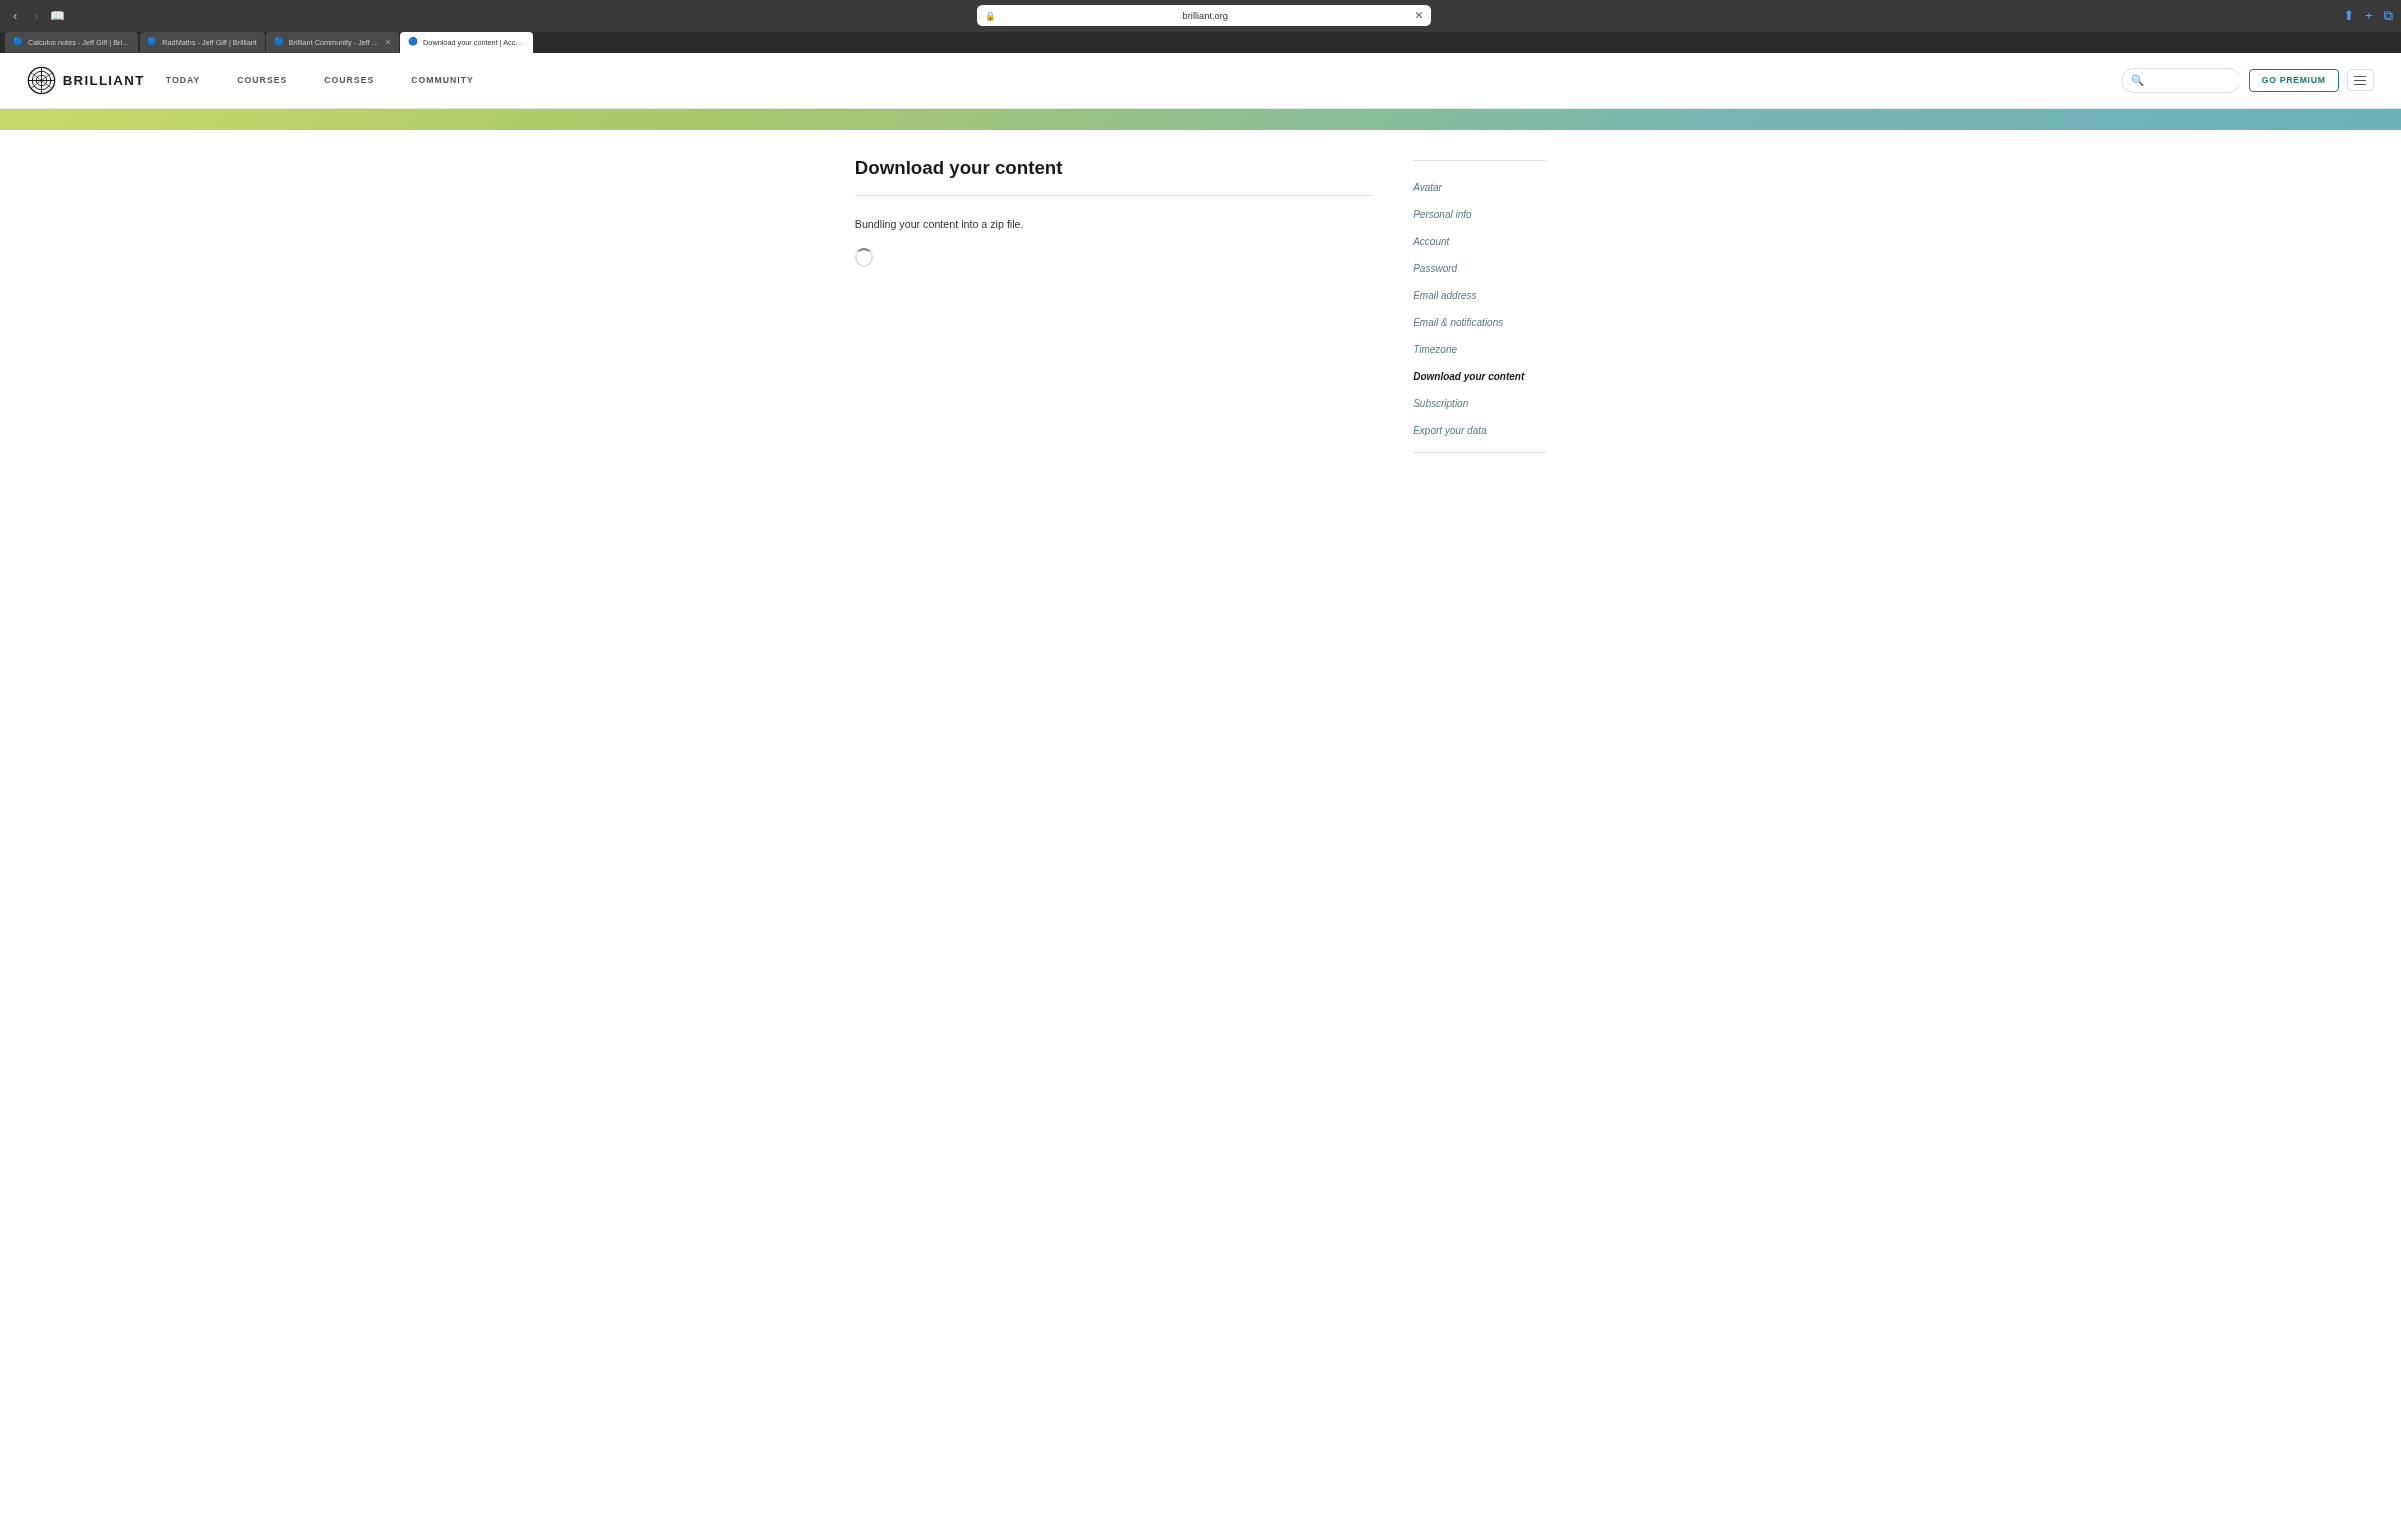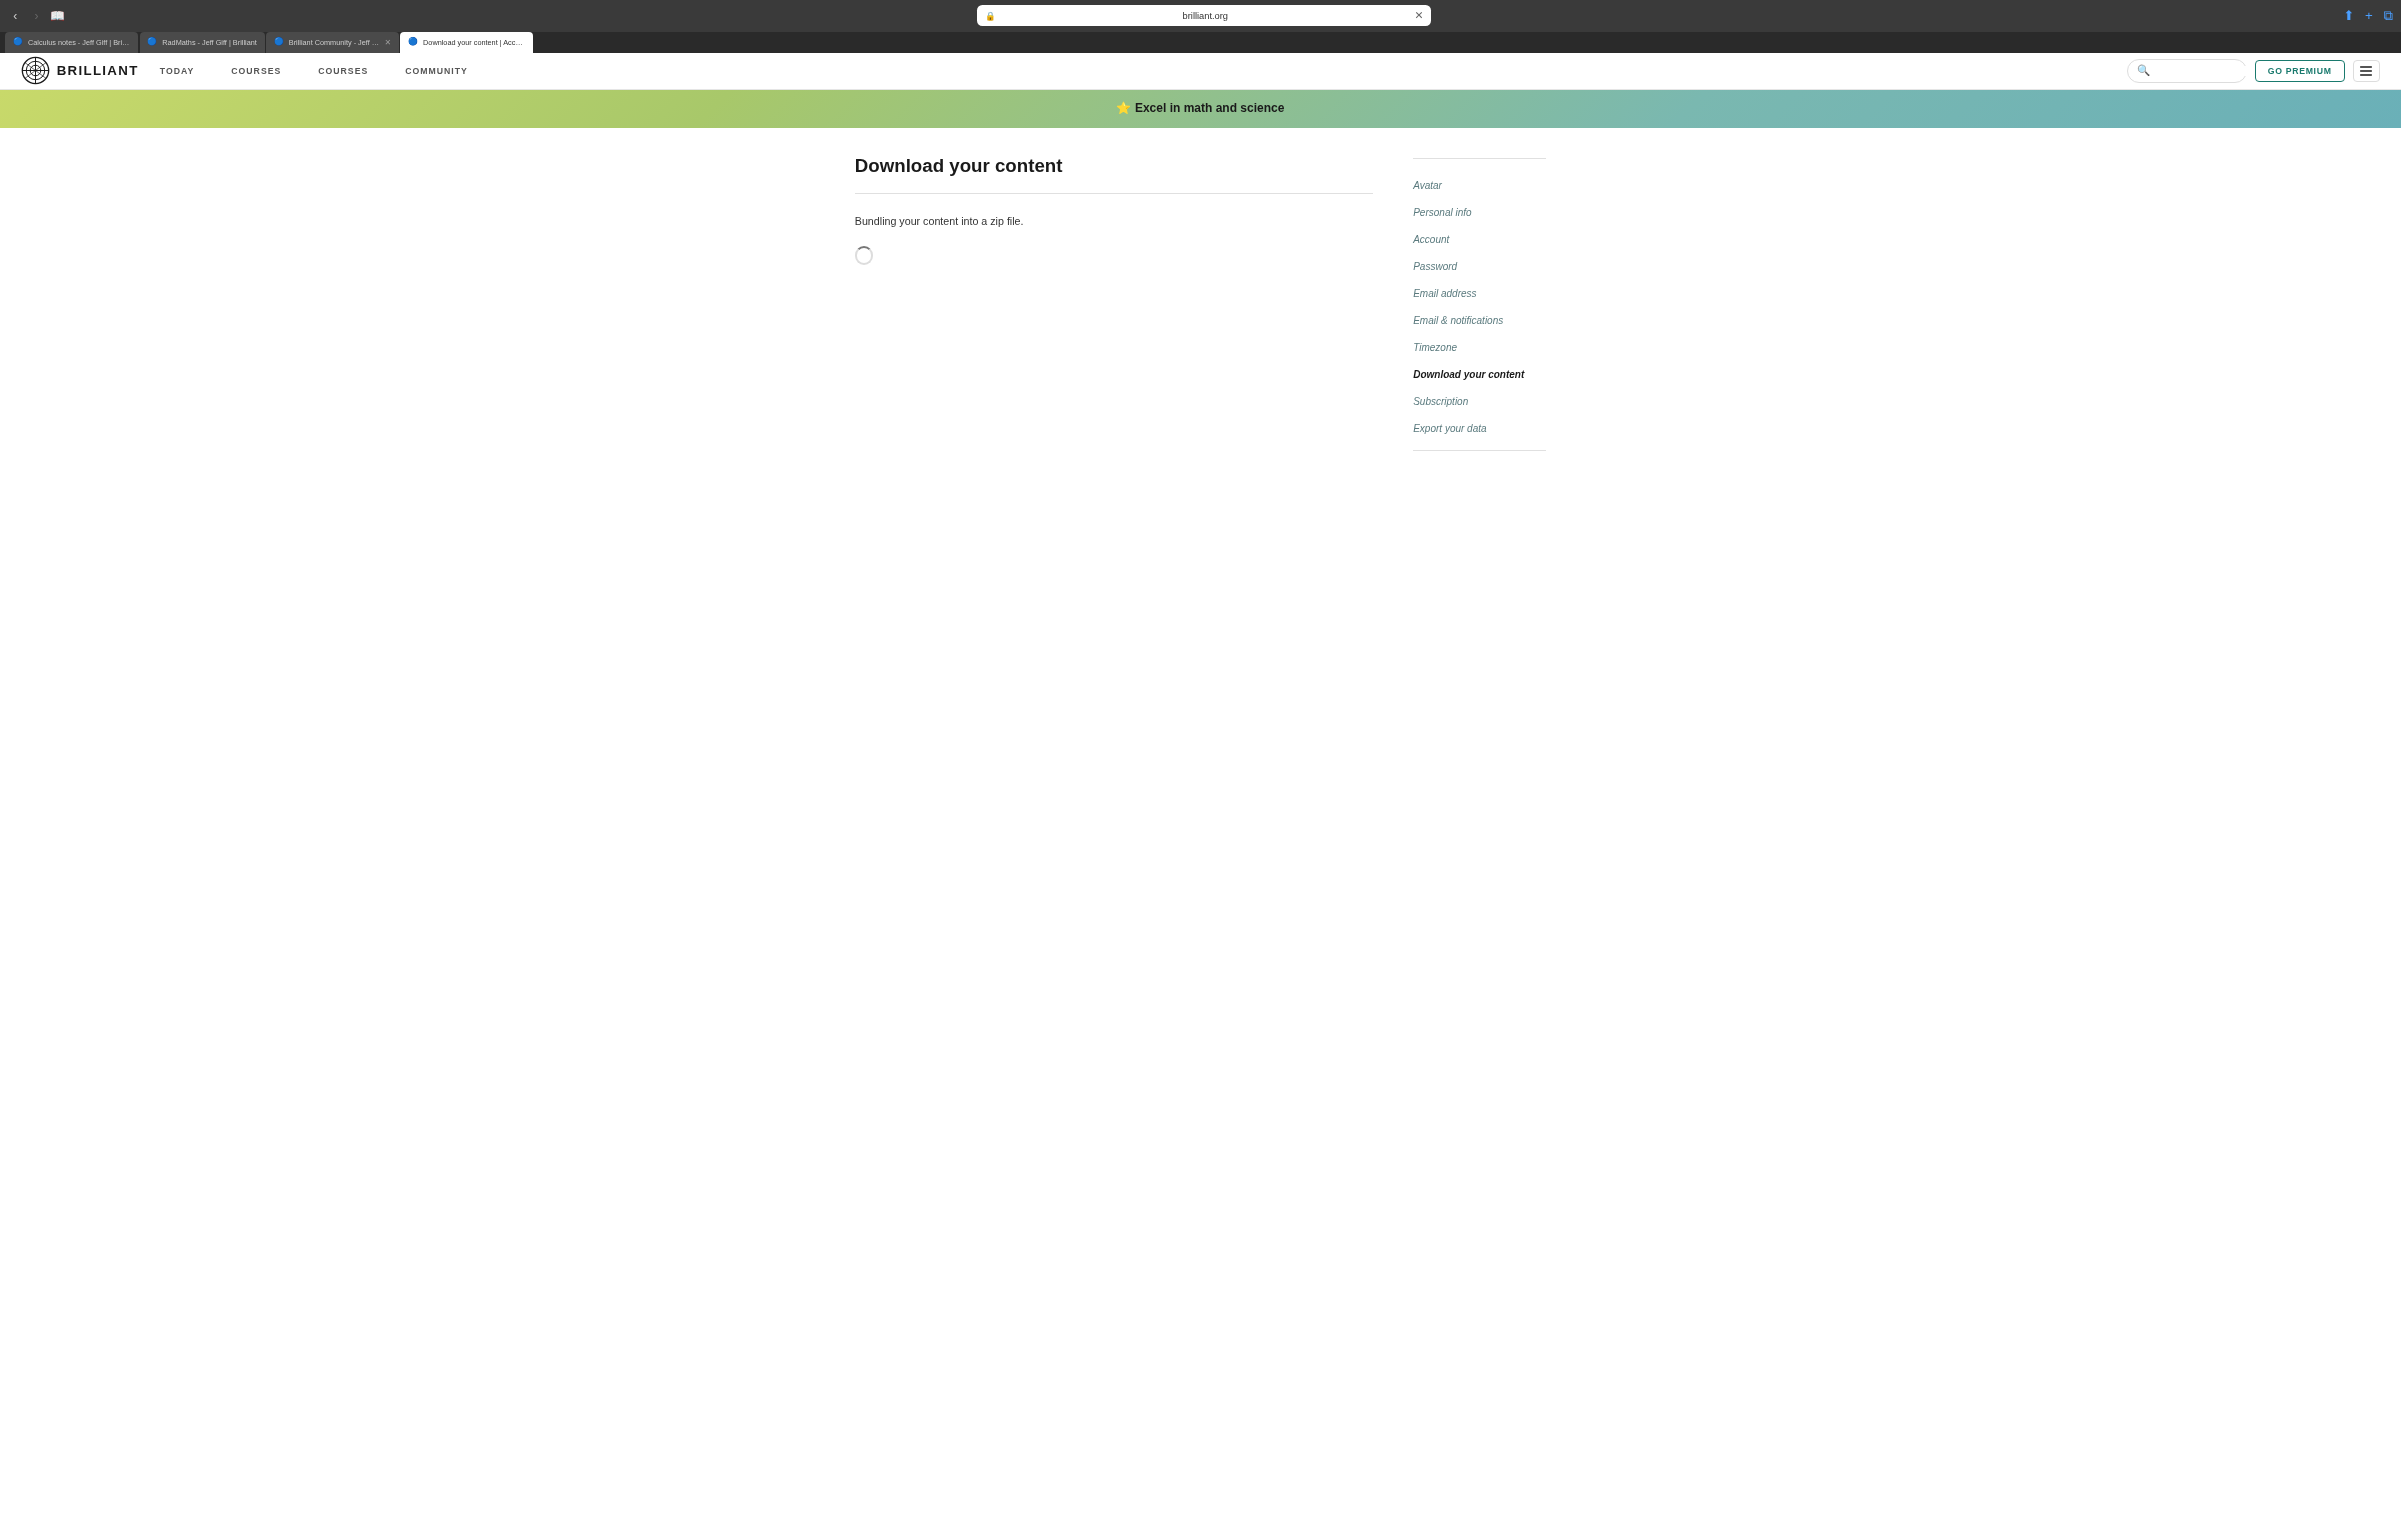--- a/index.html
+++ b/index.html
@@ -93,22 +93,22 @@
     .browser-tab-close {
       color: #999;
       font-size: 8px;
       cursor: pointer;
     }
 
     
     .site-header {
       display: flex;
       align-items: center;
-      padding: 0 21px;
-      height: 37px;
+      padding: 0 27px;
+      height: 56px;
       border-bottom: 0.7px solid #e5e5e5;
       gap: 21.3px;
     }
     .logo-area {
       display: flex;
       align-items: center;
       gap: 6.7px;
       text-decoration: none;
     }
     .logo-icon {
@@ -354,24 +354,20 @@
     <button class="go-premium-btn">GO PREMIUM</button>
     <button class="hamburger-btn">
       <div class="hamburger-line"></div>
       <div class="hamburger-line"></div>
       <div class="hamburger-line"></div>
     </button>
   </div>
 </header>
 
 <div class="promo-banner">
-  <p class="promo-title">
-    <span>⭐</span>
-    <span>Excel in math and science</span>
-  </p>
 </div>
 
 <div class="main-content">
 
   <div class="content-area">
     <h1 class="page-title">Download your content</h1>
     <hr class="content-divider">
     <p class="bundling-text">Bundling your content into a zip file.</p>
     <div class="loading-spinner">
       <div class="spinner"></div>

